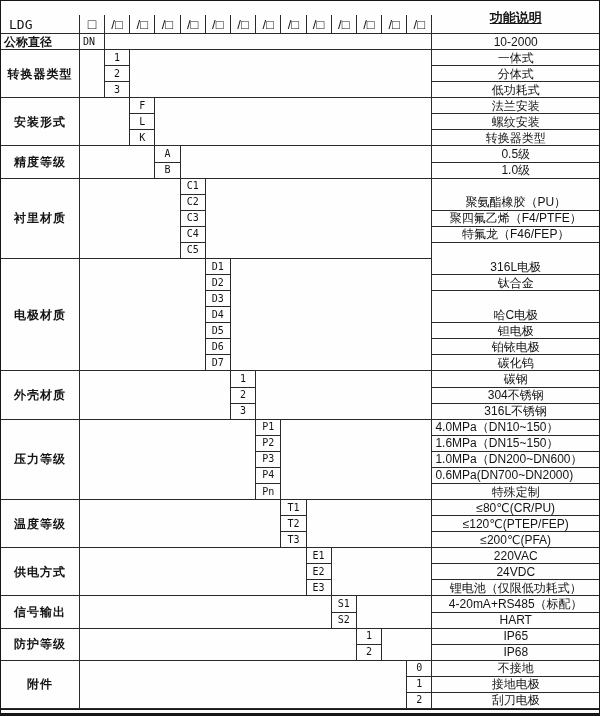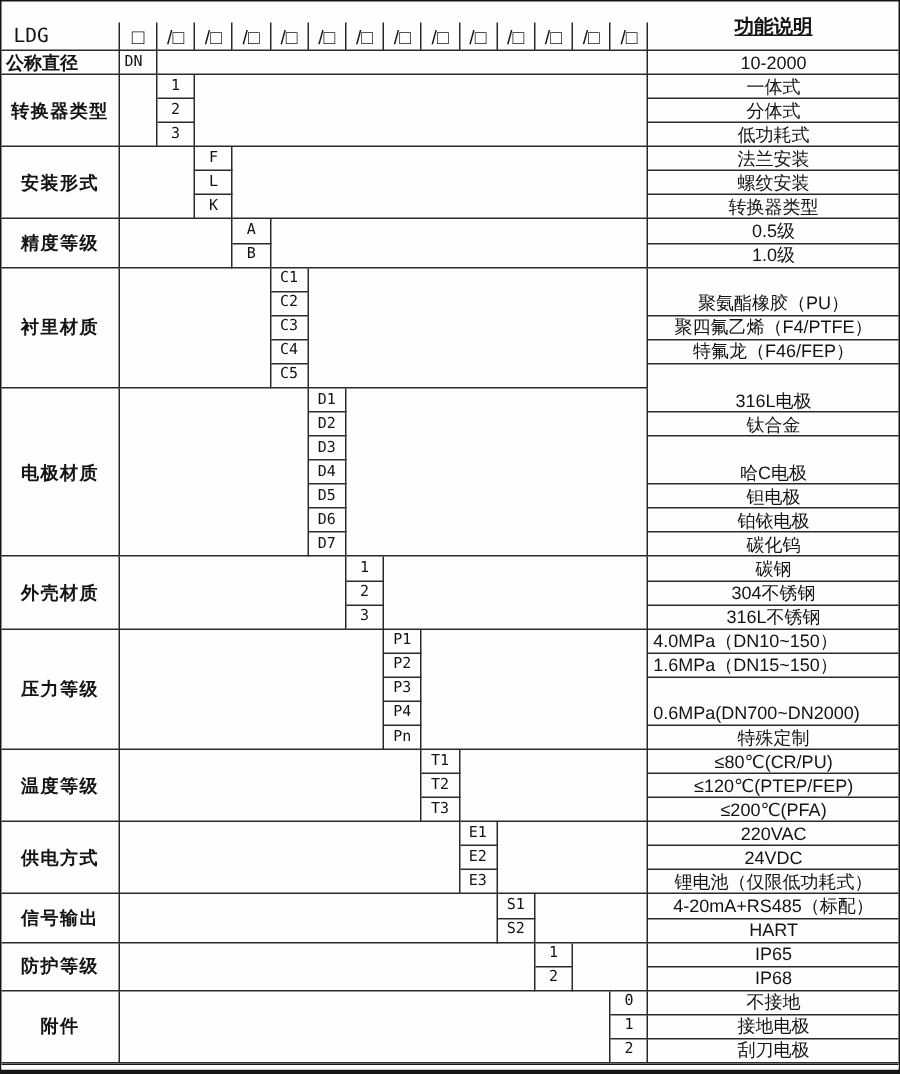--- a/index.html
+++ b/index.html
@@ -129,20 +129,21 @@
   <div class="cell lbl" style="grid-area:27/1/32/2">压力等级</div>
   <div class="cell fill" style="grid-area:27/2/32/9"></div>
   <div class="cell code" style="grid-area:27/9/28/10">P1</div>
   <div class="cell code" style="grid-area:28/9/29/10">P2</div>
   <div class="cell code" style="grid-area:29/9/30/10">P3</div>
   <div class="cell code" style="grid-area:30/9/31/10">P4</div>
   <div class="cell code" style="grid-area:31/9/32/10">Pn</div>
   <div class="cell fill" style="grid-area:27/10/32/16"></div>
   <div class="cell desc desc-left last-col" style="grid-area:27/16/28/17">4.0MPa（DN10~150）</div>
   <div class="cell desc desc-left last-col" style="grid-area:28/16/29/17">1.6MPa（DN15~150）</div>
+  <div class="cell desc desc-left last-col" style="grid-area:29/16/30/17">1.0MPa（DN200~DN600）</div>
   <div class="cell desc desc-left last-col" style="grid-area:30/16/31/17">0.6MPa(DN700~DN2000)</div>
   <div class="cell desc last-col" style="grid-area:31/16/32/17">特殊定制</div>
 
   <div class="cell lbl" style="grid-area:32/1/35/2">温度等级</div>
   <div class="cell fill" style="grid-area:32/2/35/10"></div>
   <div class="cell code" style="grid-area:32/10/33/11">T1</div>
   <div class="cell code" style="grid-area:33/10/34/11">T2</div>
   <div class="cell code" style="grid-area:34/10/35/11">T3</div>
   <div class="cell fill" style="grid-area:32/11/35/16"></div>
   <div class="cell desc last-col" style="grid-area:32/16/33/17">≤80℃(CR/PU)</div>

